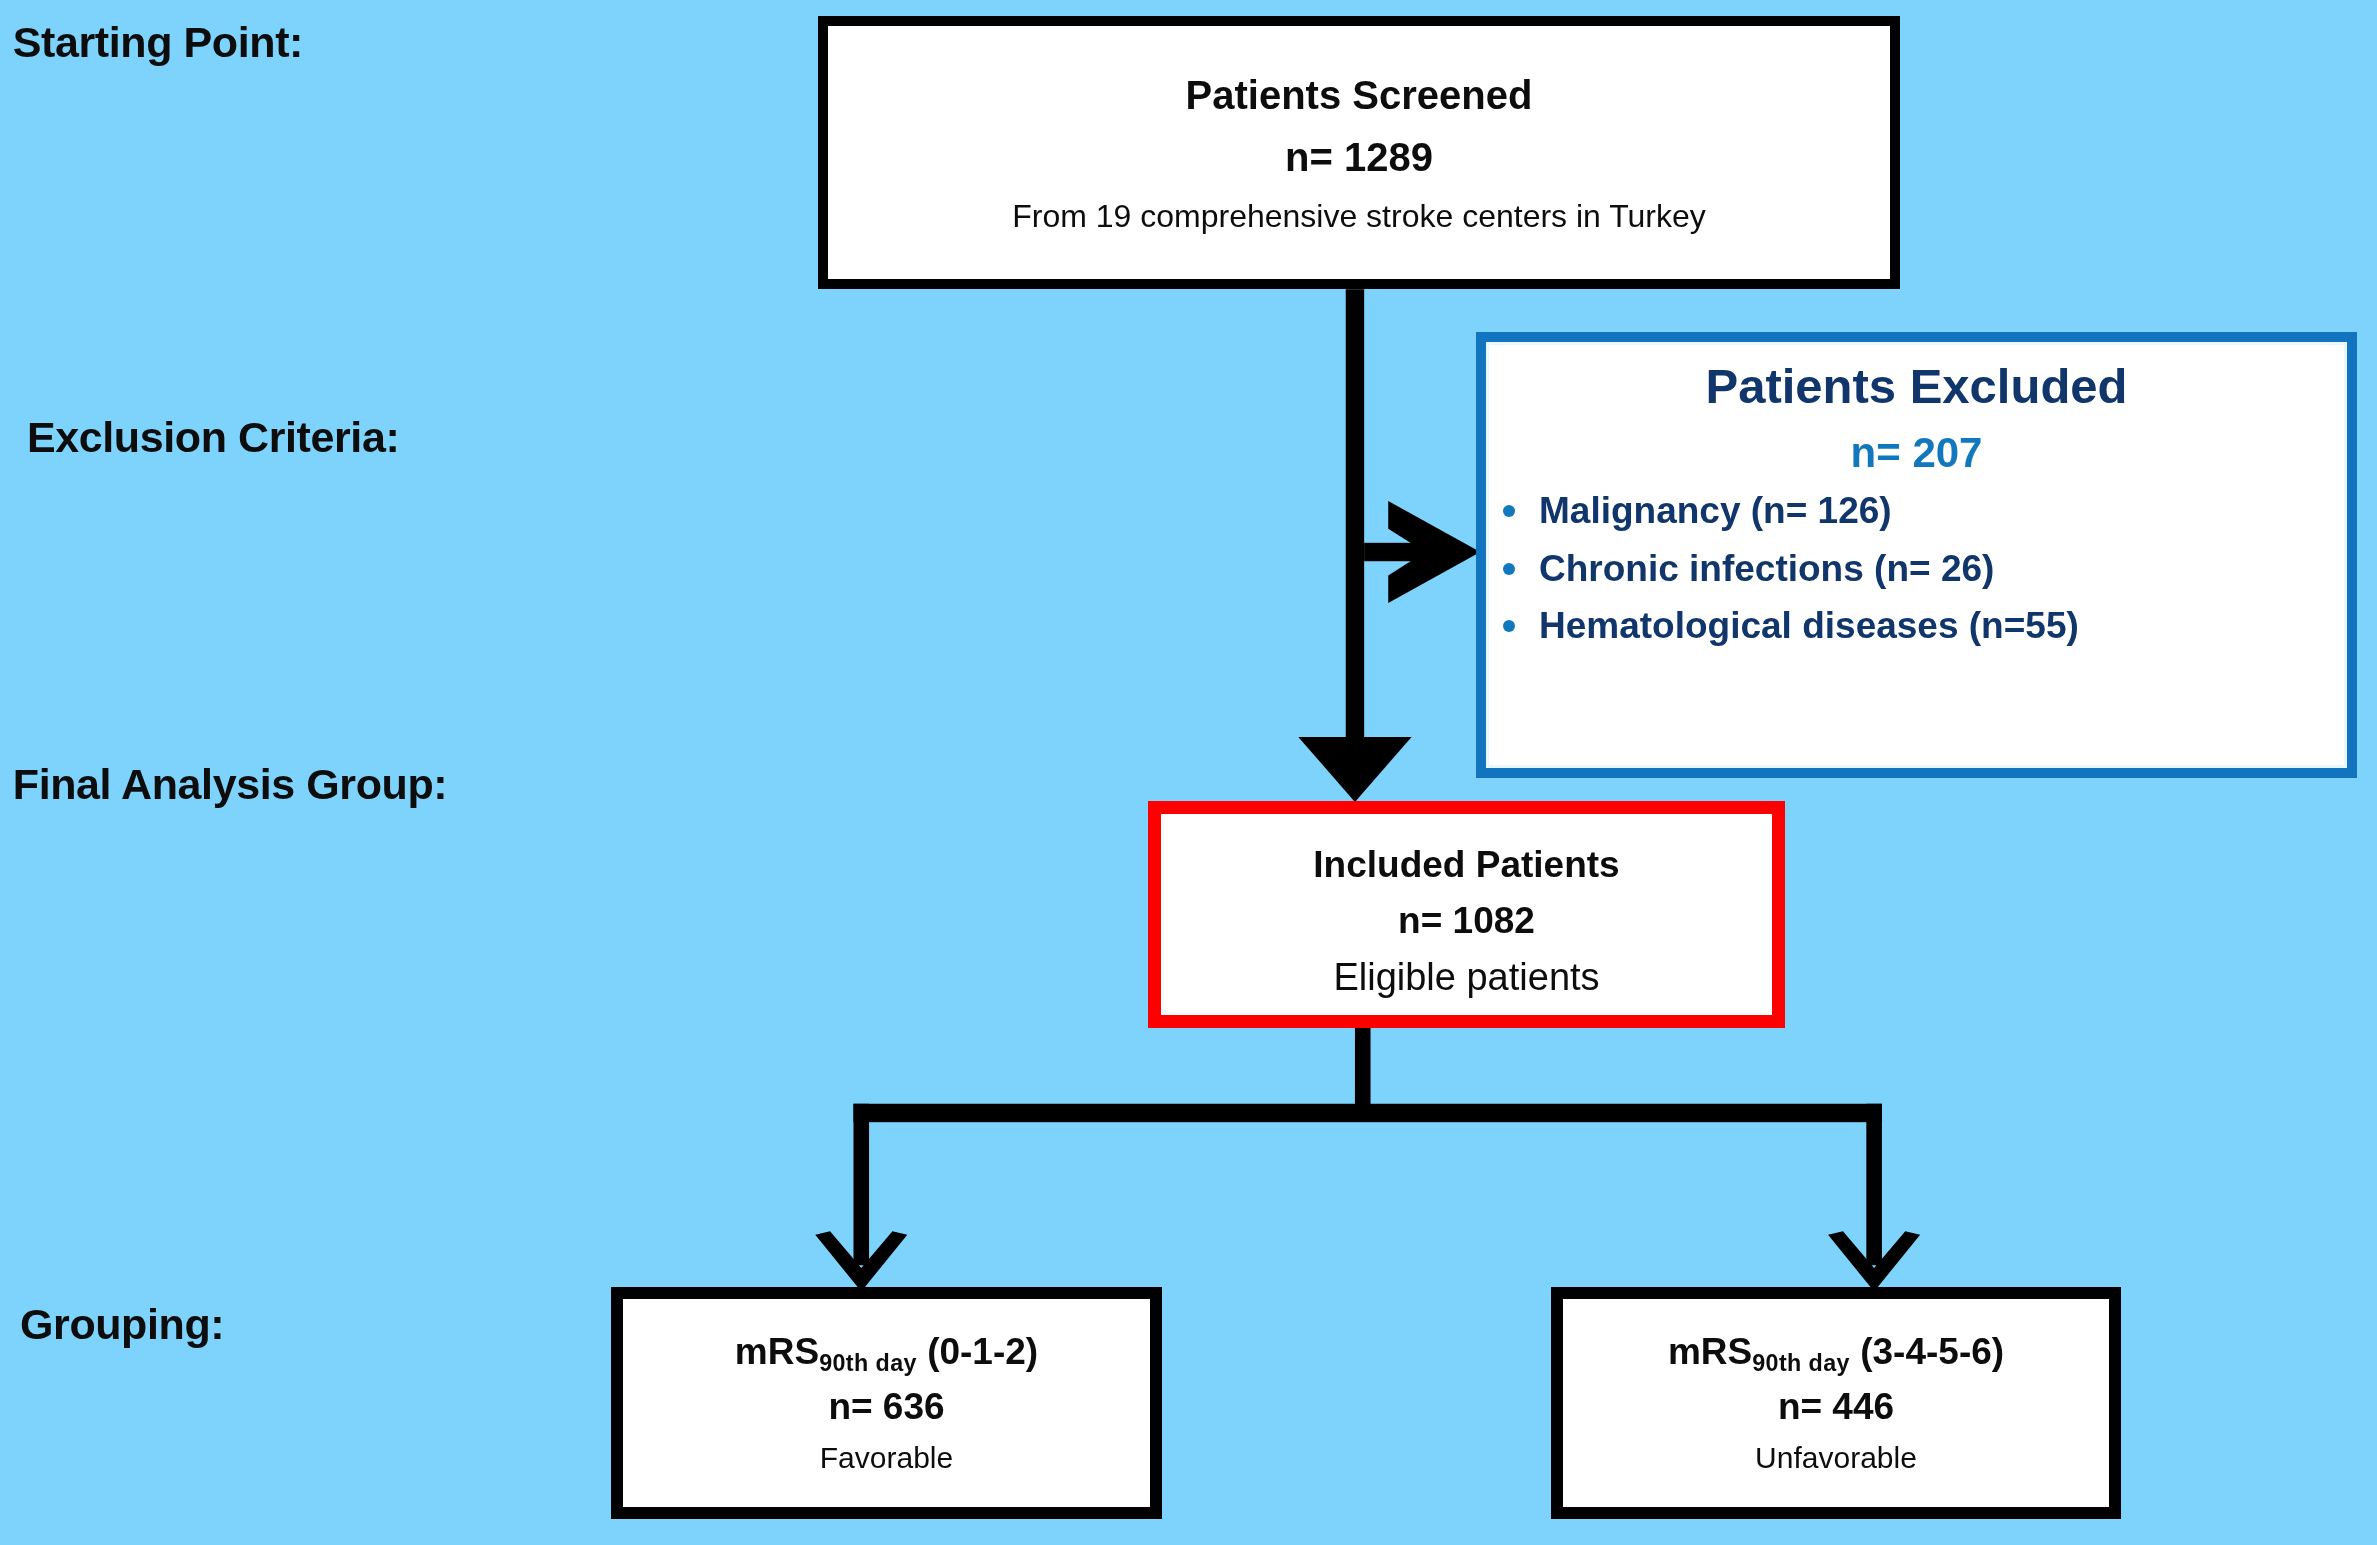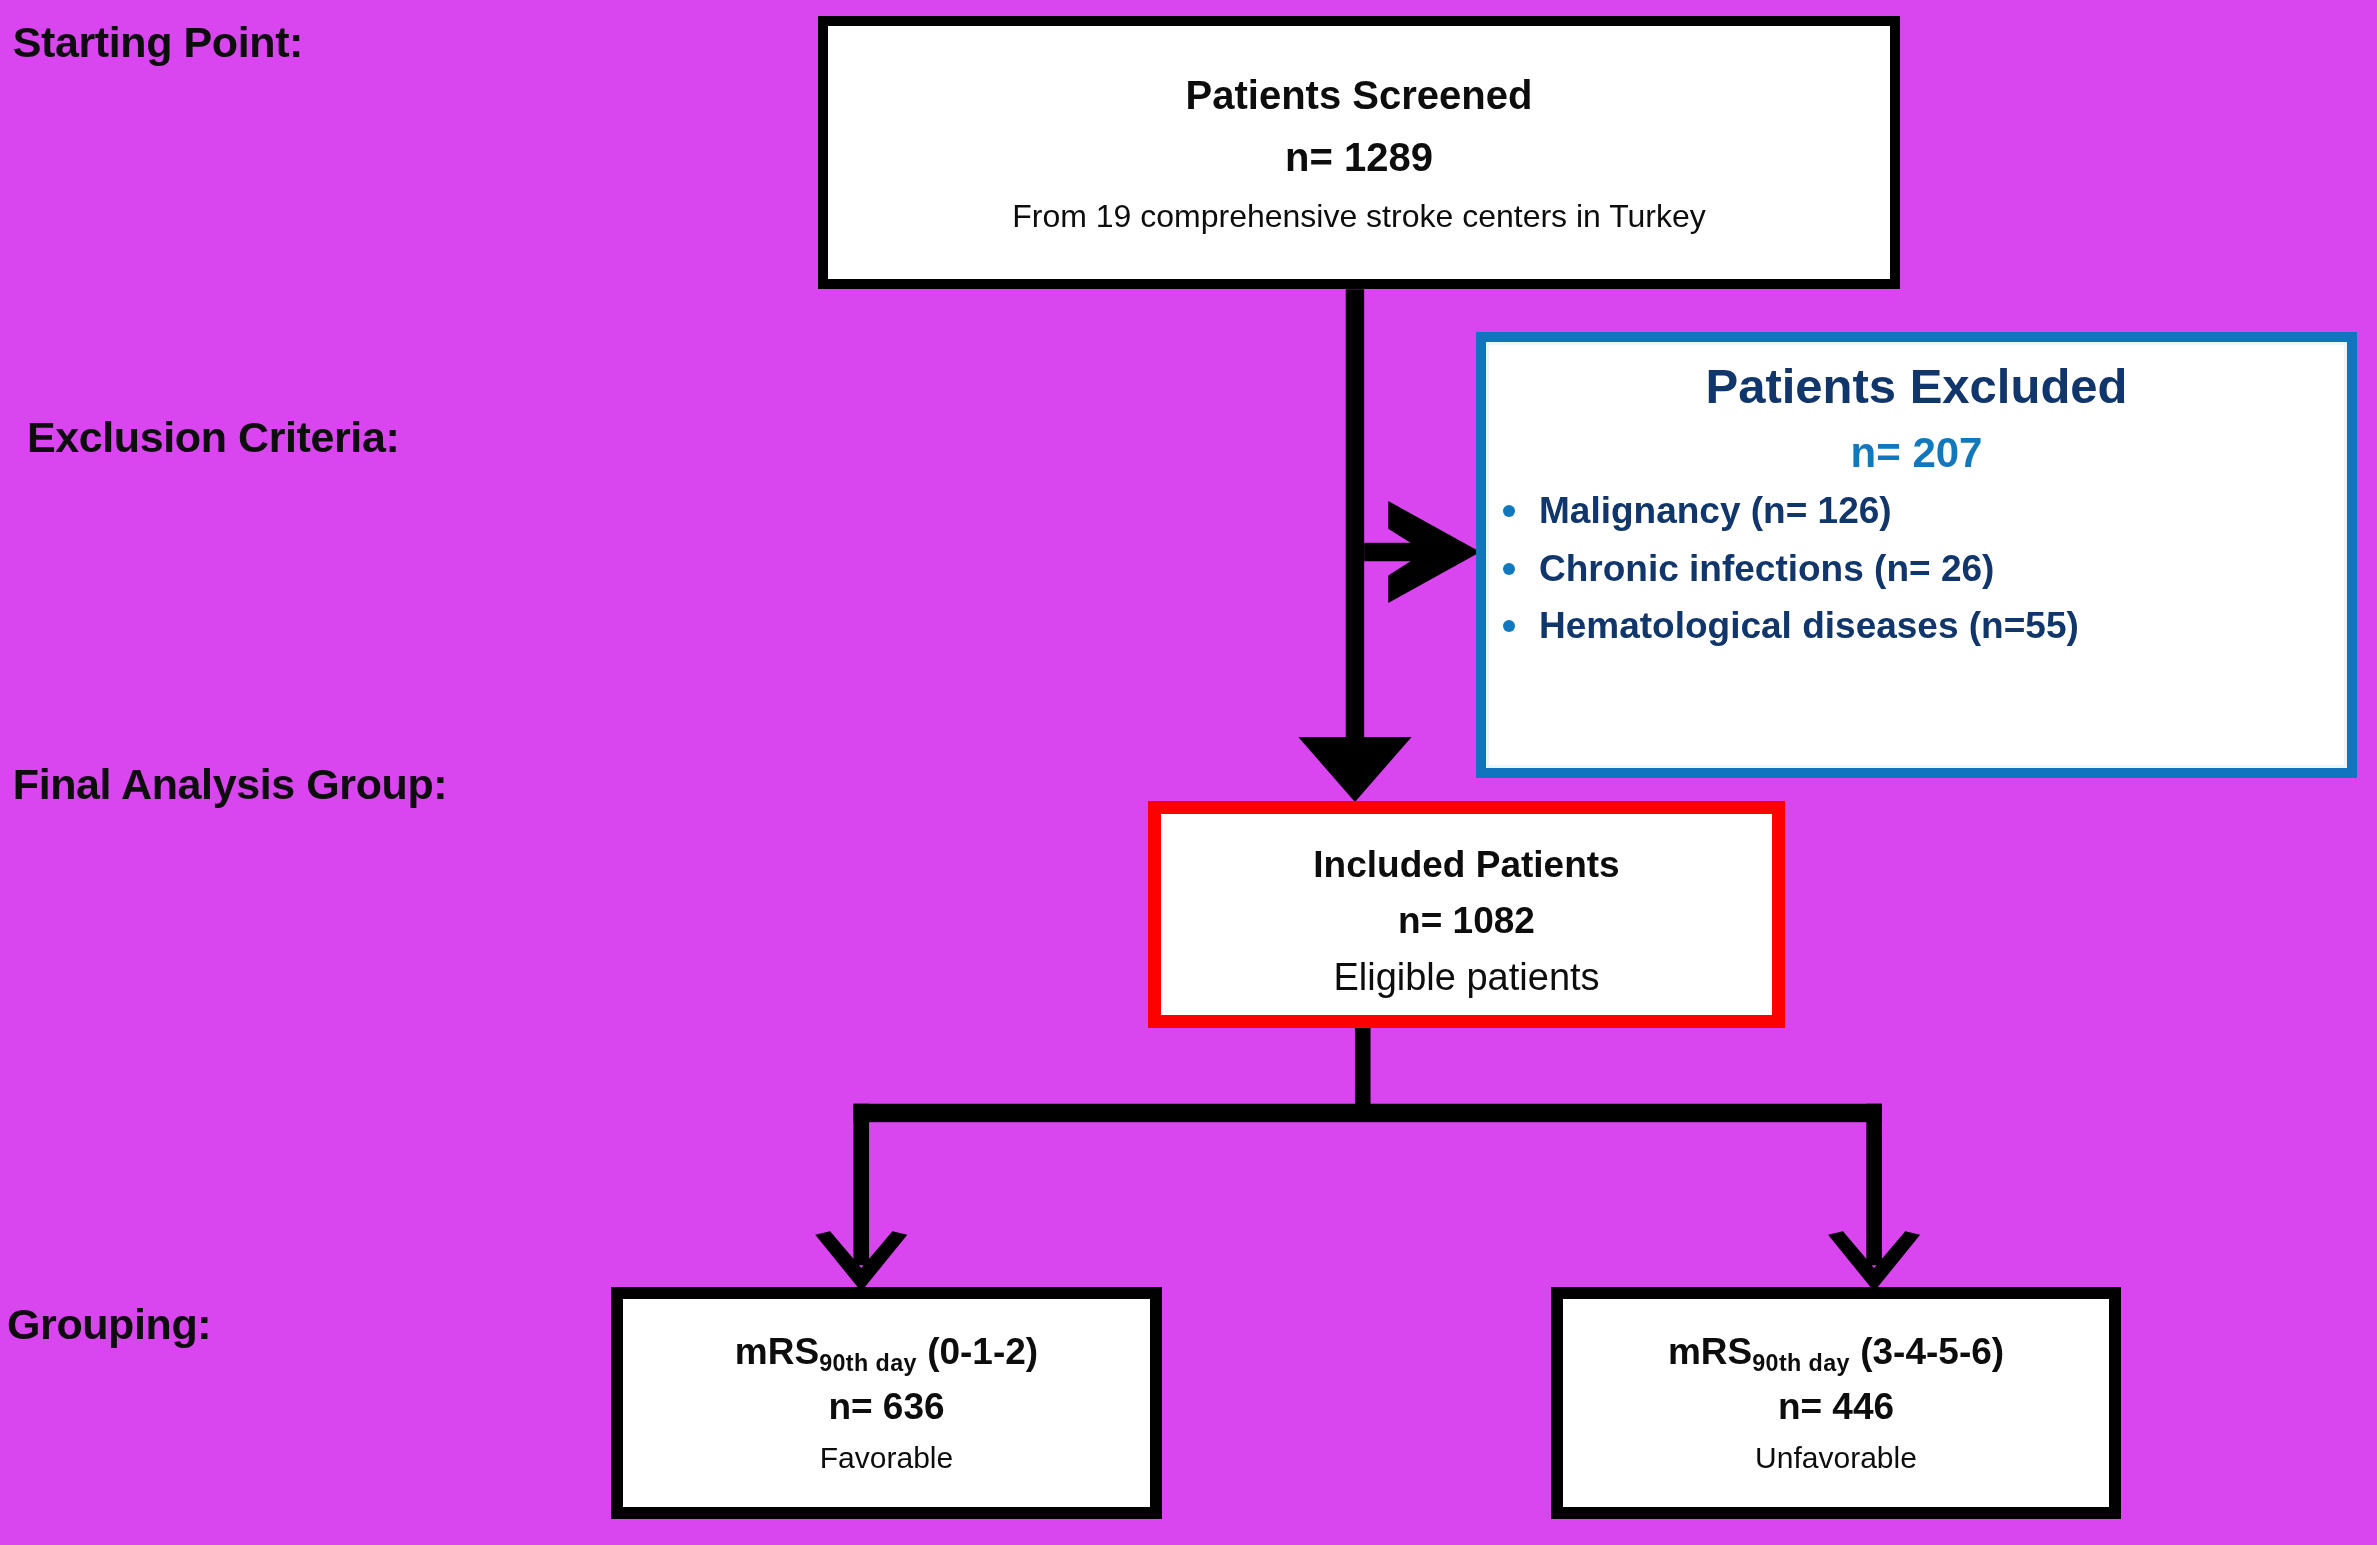--- a/index.html
+++ b/index.html
@@ -10,38 +10,38 @@
   }
   body {
     font-family: "Liberation Sans", sans-serif;
     -webkit-font-smoothing: antialiased;
   }
 
   #canvas {
     position: relative;
     width: 2377px;
     height: 1546px;
-    background: #d946ef;
+    background: #7dd3fc;
     overflow: hidden;
   }
 
   
   .stage-label {
     position: absolute;
     font-weight: bold;
     font-size: 43px;
     line-height: 1.05;
     color: #0d0d0d;
     letter-spacing: -0.4px;
     white-space: nowrap;
   }
   #label-starting  { left: 12.8px;  top: 20px;  }
   #label-exclusion { left: 27px;  top: 383px; margin-top: 32px; }
   #label-final     { left: 12.8px;  top: 762px;}
-  #label-grouping  { left: 7px;  top: 1302px; text-align: center;}
+  #label-grouping  { left: 20px;  top: 1302px; text-align: center;}
 
   
   .node {
     position: absolute;
     background: #ffffff;
     box-sizing: border-box;
     display: flex;
     flex-direction: column;
     align-items: center;
     justify-content: center;

